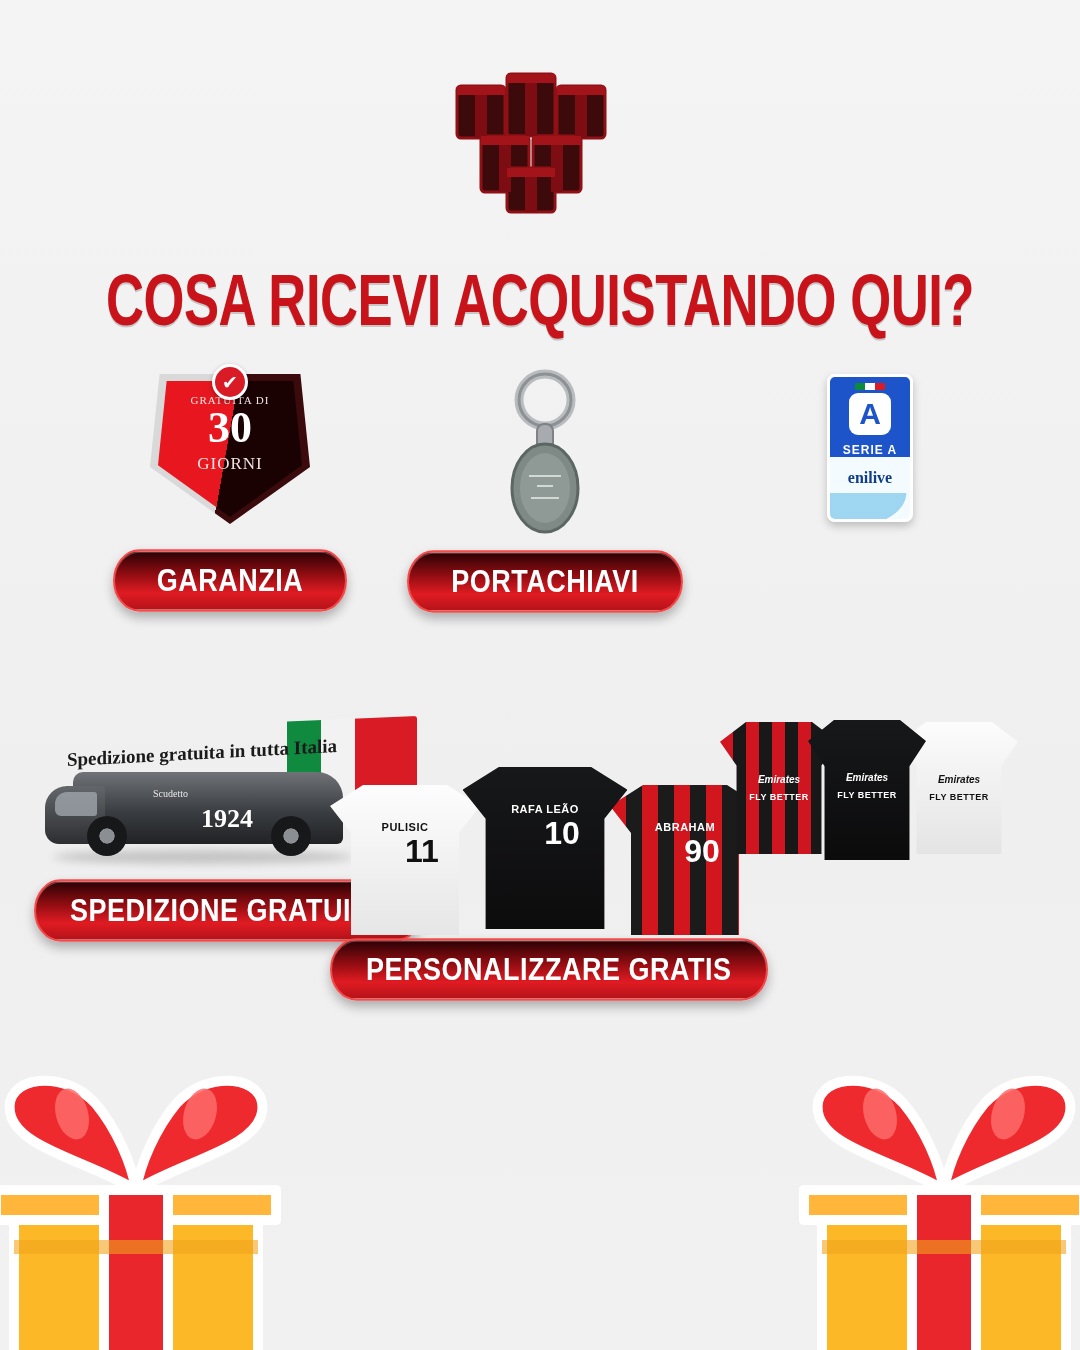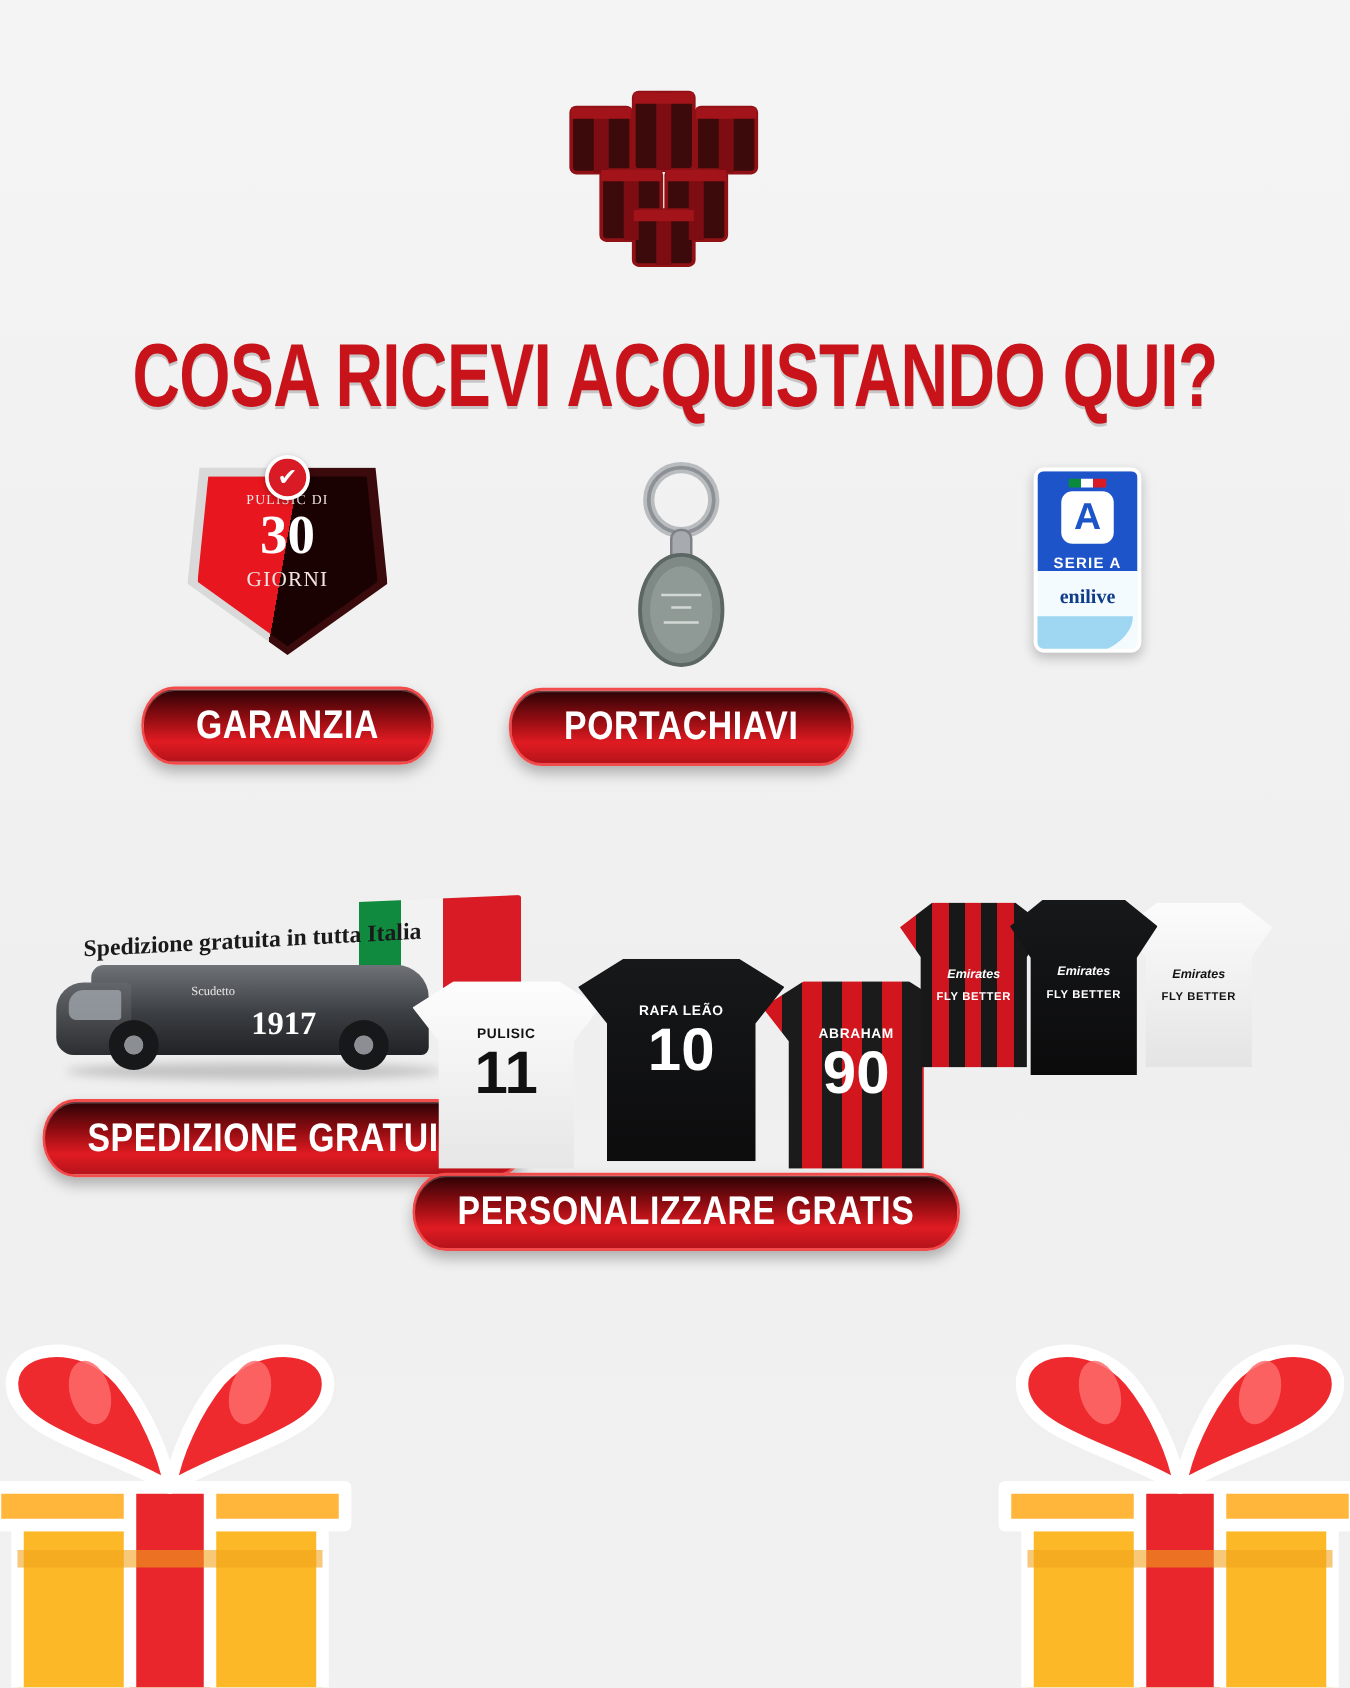--- a/index.html
+++ b/index.html
@@ -218,22 +218,22 @@
     width: 150px; height: 150px;
     -webkit-clip-path: polygon(0 14%, 22% 0, 78% 0, 100% 14%, 86% 32%, 86% 100%, 14% 100%, 14% 32%);
     clip-path: polygon(0 14%, 22% 0, 78% 0, 100% 14%, 86% 32%, 86% 100%, 14% 100%, 14% 32%);
     box-shadow: 0 6px 12px rgba(0,0,0,0.18);
   }
   .j-name {
     position: absolute; top: 36px; left: 0; width: 100%;
     text-align: center; font-size: 11px; font-weight: 700; letter-spacing: .5px;
   }
   .j-num {
-    position: absolute; top: 50px; left: 0; width: 100%;
-    text-align: center; font-size: 48px; font-weight: 700; line-height: 1;
+    position: absolute; top: 50px; left: 17px; width: 100%;
+    text-align: center; font-size: 32px; font-weight: 700; line-height: 1;
     font-family: "Liberation Sans", sans-serif;
   }
   .j-left  { left: 0;    background: linear-gradient(180deg,#fdfdfd 0%, #e6e6e6 100%); color:#111; }
   .j-right { right: 0;   background: repeating-linear-gradient(90deg,#d2161e 0 16px,#1b1b1b 16px 32px); color:#fff; }
   .j-mid   { left: 50%; transform: translateX(-50%); bottom: 6px;
              width: 165px; height: 162px;
              background: linear-gradient(180deg,#17181a 0%, #0c0c0d 100%); color:#fff; z-index: 3; }
 
   
   .trio { position: relative; width: 300px; height: 160px; margin: 0 auto; }
@@ -289,21 +289,21 @@
     </svg>
   </div>
 
   <div class="headline">COSA RICEVI ACQUISTANDO QUI?</div>
 
   <div class="cell" id="cell-garanzia">
     <div class="art">
       <div class="badge-wrap">
         <div class="badge-shield"></div>
         <div class="badge-inner"></div>
-        <div class="badge-top-text">PULISIC DI</div>
+        <div class="badge-top-text">GRATUITA DI</div>
         <div class="badge-num">30</div>
         <div class="badge-sub">GIORNI</div>
         <div class="badge-check">✔</div>
       </div>
     </div>
     <div style="margin-top:26px;">
       <span class="pill sm">GARANZIA</span>
     </div>
   </div>
 
@@ -340,21 +340,21 @@
   <div class="cell" id="cell-spedizione">
     <div class="art">
       <div class="van-scene">
         <div class="flag-it"></div>
         <div class="van-text">Spedizione gratuita in tutta Italia</div>
         <div class="van-shadow"></div>
         <div class="van-body"></div>
         <div class="van-cab"></div>
         <div class="van-window"></div>
         <div class="van-label">Scudetto</div>
-        <div class="van-year">1917</div>
+        <div class="van-year">1924</div>
         <div class="wheel w1"></div>
         <div class="wheel w2"></div>
       </div>
     </div>
     <div style="margin-top:-6px;">
       <span class="pill md">SPEDIZIONE GRATUITA</span>
     </div>
   </div>
 
   <div class="cell" id="cell-personal">

